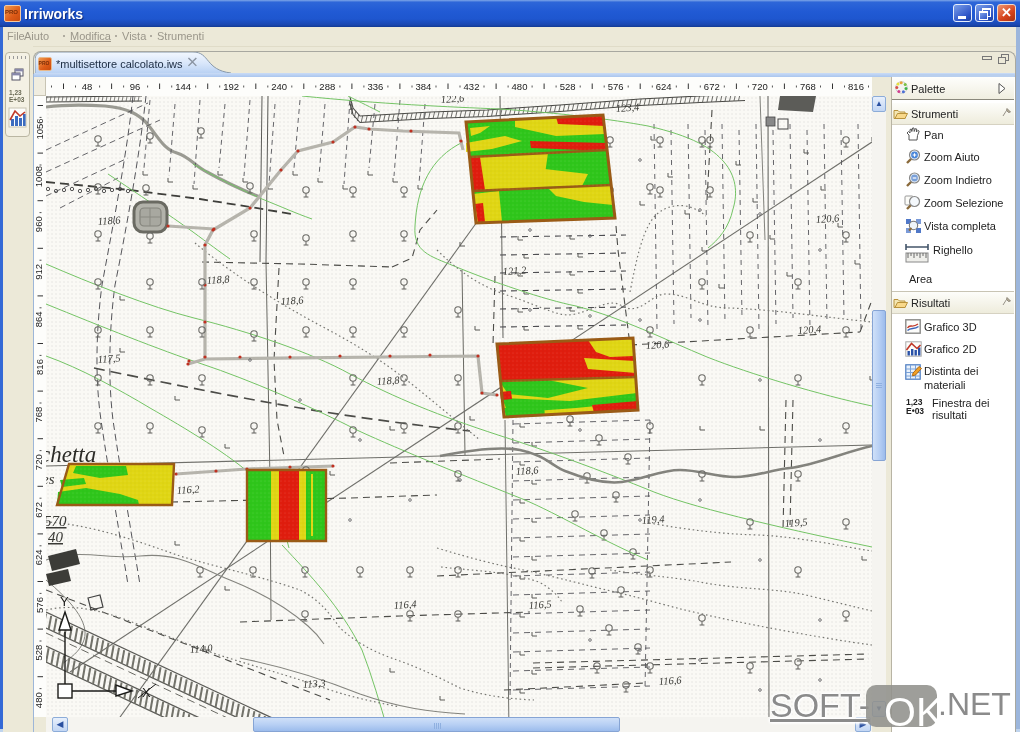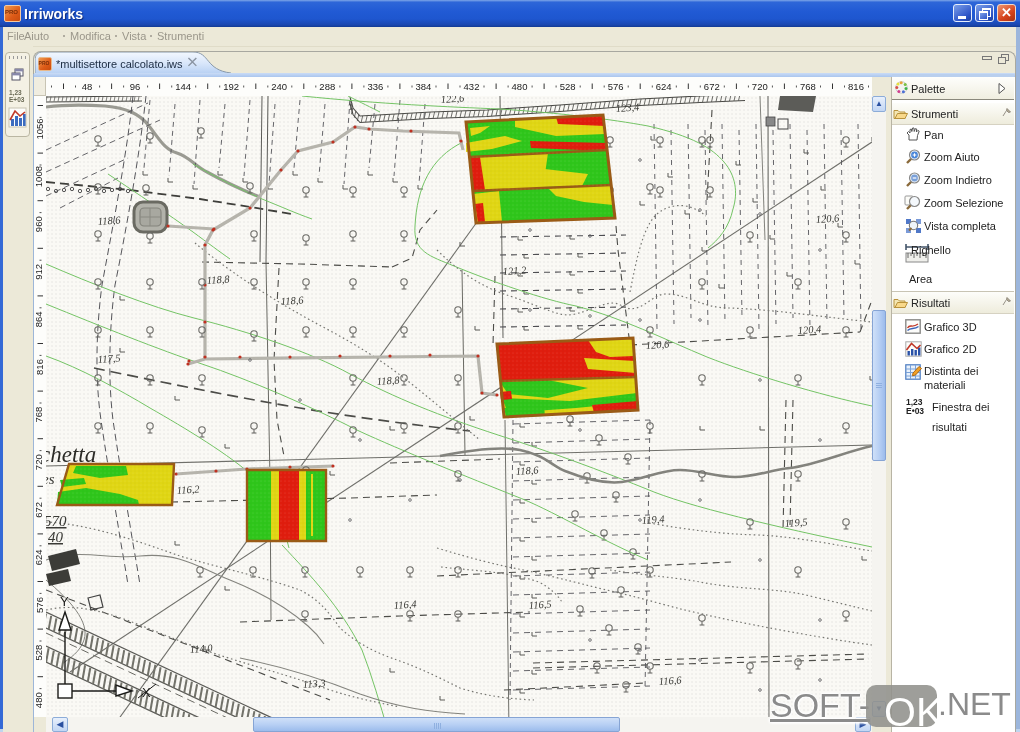--- a/index.html
+++ b/index.html
@@ -30,21 +30,21 @@
   <div class="abs" style="left:6px;top:3px;width:7px;height:6px;border:1px solid #fff;border-top-width:2px;"></div>
   <div class="abs" style="left:3px;top:6px;width:7px;height:6px;border:1px solid #fff;border-top-width:2px;background:linear-gradient(145deg,#7c9fe8,#2e55c8);"></div>
 </div>
 
 <div class="abs" style="left:997px;top:4px;width:19px;height:18px;border-radius:3px;border:1px solid #f0d8cc;background:linear-gradient(145deg,#ee9670,#d6431c 60%,#a83010);box-sizing:border-box;color:#fff;font-size:13px;font-weight:bold;text-align:center;line-height:16px;">✕</div>
 
 <div class="abs" style="left:3px;top:27px;width:1013px;height:19px;background:#ece9d8;border-bottom:1px solid #e0dcc8;"></div>
 <div class="abs" style="left:7px;top:30px;font-size:11px;color:#9a968a;">File</div>
 <div class="abs" style="left:24px;top:30px;font-size:11px;color:#9a968a;">Aiuto</div>
 <div class="abs" style="left:63px;top:35px;width:2px;height:2px;background:#b0aca0;"></div>
-<div class="abs" style="left:70px;top:30px;font-size:11px;color:#9a968a;">Modifica</div>
+<div class="abs" style="left:70px;top:30px;font-size:11px;color:#9a968a;text-decoration:underline;">Modifica</div>
 <div class="abs" style="left:115px;top:35px;width:2px;height:2px;background:#b0aca0;"></div>
 <div class="abs" style="left:122px;top:30px;font-size:11px;color:#9a968a;">Vista</div>
 <div class="abs" style="left:150px;top:35px;width:2px;height:2px;background:#b0aca0;"></div>
 <div class="abs" style="left:157px;top:30px;font-size:11px;color:#9a968a;">Strumenti</div>
 
 <div class="abs" style="left:3px;top:46px;width:30px;height:686px;background:#ece9d8;"></div>
 
 <div class="abs" style="left:5px;top:52px;width:25px;height:85px;background:#f4f1e4;border:1px solid #bab6a2;border-radius:4px;box-sizing:border-box;"></div>
 
 <div class="abs" style="left:9px;top:56px;width:18px;height:3px;background:repeating-linear-gradient(90deg,#999 0 1px,transparent 1px 4px);"></div>
@@ -1071,21 +1071,21 @@
   <circle cx="8.5" cy="7.5" r="4.2" fill="#eef4fa" stroke="#777" stroke-width="1.1"></circle>
   <line x1="4" y1="12.5" x2="6.5" y2="10" stroke="#8a6a3a" stroke-width="2"></line>
 </svg>
 <div class="abs" style="left:924px;top:220px;font-size:11px;color:#222;">Vista completa</div>
 
 <svg class="abs" style="left:905px;top:243px;" width="24" height="21" viewBox="0 0 24 21">
   <path d="M1,1 L1,7 M23,1 L23,7 M1,4 L23,4" stroke="#44566a" stroke-width="1.6"></path>
   <rect x="1" y="10" width="22" height="9" fill="#efefeb" stroke="#888" stroke-width="1"></rect>
   <path d="M3,10 L3,15 M6,10 L6,13 M9,10 L9,15 M12,10 L12,13 M15,10 L15,15 M18,10 L18,13 M21,10 L21,15" stroke="#666" stroke-width="1"></path>
 </svg>
-<div class="abs" style="left:911px;top:244px;font-size:11px;color:#222;">Righello</div>
+<div class="abs" style="left:933px;top:244px;font-size:11px;color:#222;">Righello</div>
 
 <div class="abs" style="left:909px;top:273px;font-size:11px;color:#222;">Area</div>
 
 <div class="abs" style="left:892px;top:291px;width:122px;height:21px;background:linear-gradient(#fdfdfa,#eeecdc);border-top:1px solid #c8c4b4;border-bottom:1px solid #d6d2c2;"></div>
 
 <svg class="abs" style="left:893px;top:297px;" width="15" height="12" viewBox="0 0 15 12">
   <path d="M1,2.5 L5,2.5 L6.5,4 L12,4 L12,10.5 L1,10.5 Z" fill="#f4e6b2" stroke="#b8923c" stroke-width="1"></path>
   <path d="M2,10.5 L4.5,5.5 L14.5,5.5 L12,10.5 Z" fill="#f8d88a" stroke="#b8923c" stroke-width="1"></path>
 </svg>
 
@@ -1113,21 +1113,21 @@
 <div class="abs" style="left:924px;top:343px;font-size:11px;color:#222;">Grafico 2D</div>
 
 <svg class="abs" style="left:905px;top:363px;" width="18" height="18" viewBox="0 0 18 18">
   <rect x="0.8" y="1.8" width="14.4" height="14.4" fill="#eaf2fc" stroke="#4a7ac0" stroke-width="1.2"></rect>
   <path d="M1,6 L15,6 M1,9.5 L15,9.5 M1,13 L15,13 M5.5,2 L5.5,16 M10.5,2 L10.5,16" stroke="#7aa2d8" stroke-width="1"></path>
   <path d="M8,10 L14,3.5 L16.5,5.5 L10.5,12 L7.5,12.8 Z" fill="#f0a028" stroke="#b06a10" stroke-width="1"></path>
 </svg>
 <div class="abs" style="left:924px;top:364px;font-size:11px;color:#222;line-height:14px;">Distinta dei<br>materiali</div>
 
 <div class="abs" style="left:906px;top:398px;font-size:8.5px;font-weight:bold;color:#222;line-height:9px;">1,23<br>E•03</div>
-<div class="abs" style="left:932px;top:397px;font-size:11px;color:#222;line-height:20px;">Finestra dei<br>risultati</div>
+<div class="abs" style="left:932px;top:397px;font-size:11px;color:#222;line-height:12px;">Finestra dei<br>risultati</div>
 
 <div class="abs" style="left:770px;top:686px;font-size:34px;color:#8b8b8b;text-shadow:0 0 2px #fff,0 0 3px #fff,0 0 4px #fff,1px 1px 2px #fff,-1px -1px 2px #fff;text-decoration:underline;">SOFT-</div>
 
 <div class="abs" style="left:866px;top:685px;width:71px;height:42px;background:rgba(145,145,140,0.88);border-radius:10px;"></div>
 
 <div class="abs" style="left:884px;top:689px;font-size:41px;color:#fff;">OK</div>
 
 <div class="abs" style="left:938px;top:686px;font-size:32px;color:#8b8b8b;text-shadow:0 0 2px #fff,0 0 3px #fff,0 0 4px #fff;">.NET</div>
 
 </body></html>

